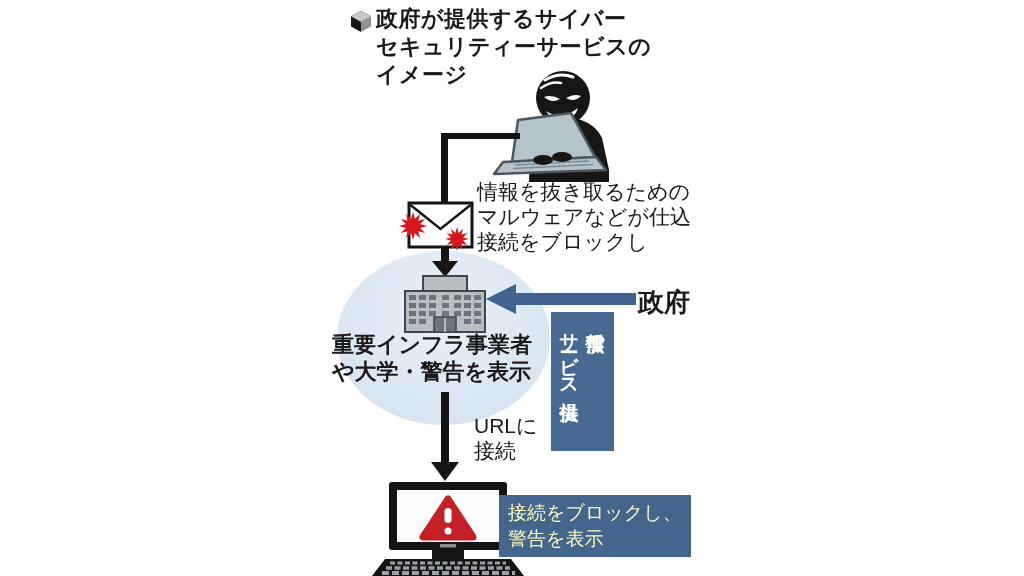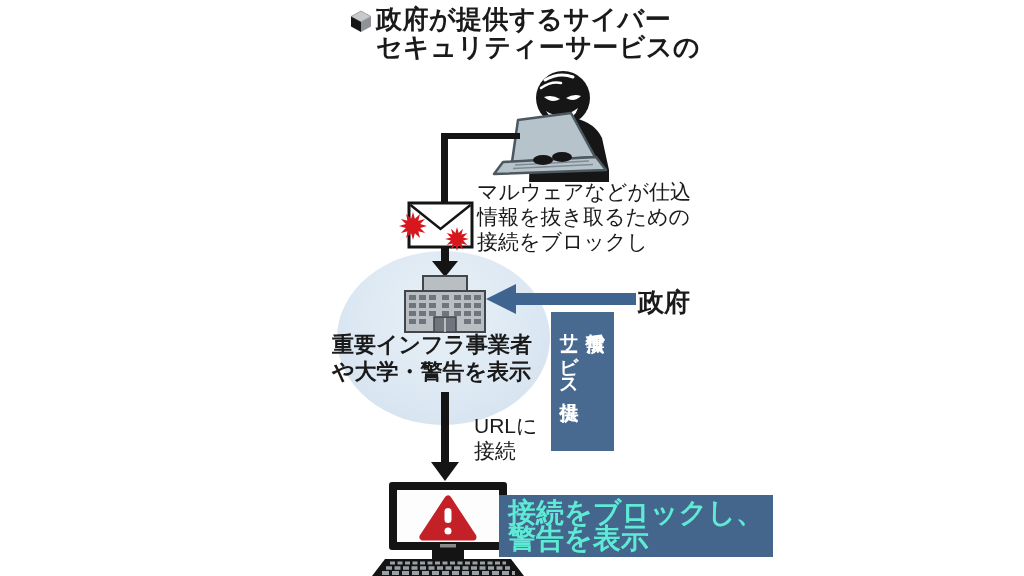--- a/index.html
+++ b/index.html
@@ -11,21 +11,21 @@
     background: #ffffff;
     overflow: hidden;
     font-family: "Liberation Sans", "DejaVu Sans", sans-serif;
     color: #1a1a1a;
   }
   .abs { position: absolute; }
 
   
   .title-block { left: 350px; top: 5px; display: flex; align-items: flex-start; }
   .title-icon { margin-top: 5px; margin-right: 4px; flex: 0 0 auto; }
-  .title-text { font-size: 26px; line-height: 28px; font-weight: 700; letter-spacing: 0.5px; }
+  .title-text { font-size: 22px; line-height: 28px; font-weight: 700; letter-spacing: 0.5px; }
 
   
   .conn { background: #141414; }
   .conn-h { left: 444px; top: 133px; width: 76px; height: 6px; }
   .conn-v { left: 441px; top: 133px; width: 7px; height: 75px; }
 
   
   .email-note { left: 477px; top: 179px; font-size: 21px; line-height: 25px; font-weight: 500; }
 
   
@@ -51,39 +51,40 @@
     font-size: 19px; font-weight: 700; letter-spacing: 1px;
   }
   .service-box .col { line-height: 26px; }
 
   
   .url-label { left: 474px; top: 413px; font-size: 21px; line-height: 25px; font-weight: 500; }
 
   
   .result-box {
     left: 499px; top: 495px;
-    background: #44658c; color: #5eead4;
+    background: #44658c; color: #fef9c3;
     padding: 5px 9px;
-    font-size: 28px; line-height: 26px; font-weight: 700;
+    font-size: 19px; line-height: 26px; font-weight: 400;
   }
 </style>
 </head>
 <body>
 
 <div class="frame">
 
   <div class="abs title-block">
     <svg class="title-icon" width="22" height="22" viewBox="0 0 22 22">
       <polygon points="11,1 21,6.5 11,12 1,6.5" fill="#c9c9c9" stroke="#666" stroke-width="0.5"></polygon>
       <polygon points="1,6.5 11,12 11,22 1,16.5" fill="#161616"></polygon>
       <polygon points="21,6.5 11,12 11,22 21,16.5" fill="#8f9398"></polygon>
     </svg>
     <div class="title-text">
       <div>政府が提供するサイバー</div>
       <div>セキュリティーサービスの</div>
+      <div>イメージ</div>
     </div>
   </div>
 
   <svg class="abs" style="left:483px; top:66px;" width="140" height="116" viewBox="0 0 140 116">
 
     <path d="M 46,116 L 47,84 Q 50,66 65,58 L 80,72 L 92,52 Q 112,57 119,72 L 126,104 L 126,116 Z" fill="#161616"></path>
     <polygon points="73,58 88,55 82,74" fill="#ffffff"></polygon>
 
     <circle cx="80" cy="32" r="27" fill="#161616"></circle>
     <path d="M 62,14 Q 76,6 90,11" stroke="#ffffff" stroke-width="3" fill="none" stroke-linecap="round"></path>
@@ -112,22 +113,22 @@
     <polyline points="17.5,9 47.5,33 77.5,9" fill="none" stroke="#141414" stroke-width="2.5"></polyline>
     <g transform="translate(20,30)">
         <use href="#star12" fill="#d6181e"></use>
       </g>
     <g transform="translate(64,43) scale(0.85)">
         <use href="#star12" fill="#d6181e"></use>
       </g>
   </svg>
 
   <div class="abs email-note">
+    <div>情報を抜き取るための</div>
     <div>マルウェアなどが仕込</div>
-    <div>情報を抜き取るための</div>
     <div>接続をブロックし</div>
   </div>
 
   <div class="abs ellipse"></div>
 
   <svg class="abs" style="left:429px; top:247px;" width="32" height="31" viewBox="0 0 32 31">
     <rect x="12" y="0" width="8" height="15" fill="#141414"></rect>
     <polygon points="3,14 29,14 16,30" fill="#141414"></polygon>
   </svg>
 

